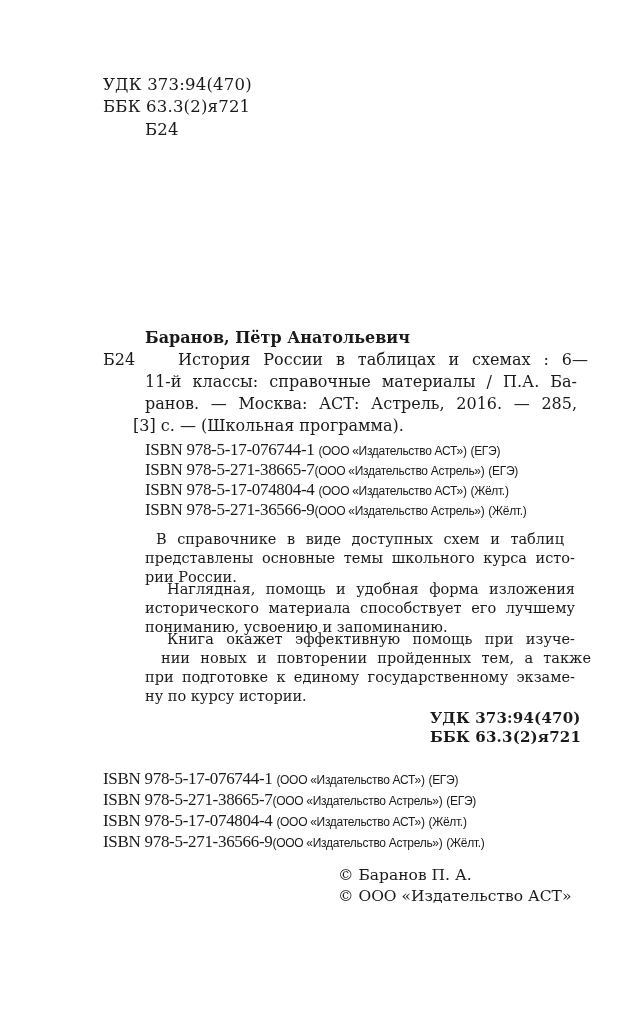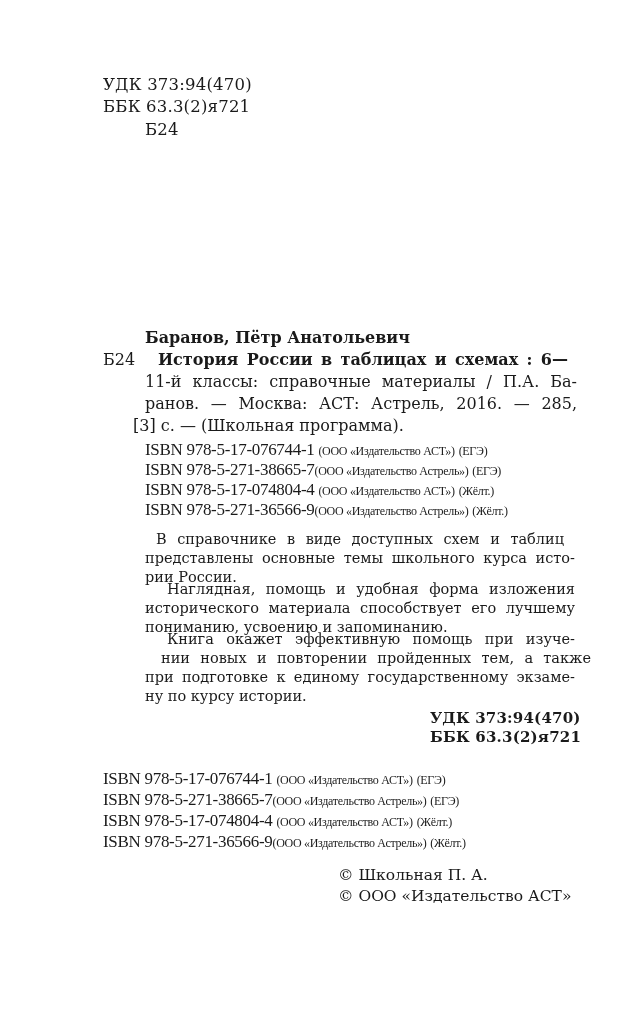--- a/index.html
+++ b/index.html
@@ -6,34 +6,34 @@
   body {
     width:644px; height:1034px; background:#ffffff; position:relative; overflow:hidden;
     font-family: "DejaVu Serif", "Liberation Serif", serif; color:#1a1a1a;
   }
   .abs { position:absolute; white-space:nowrap; }
   .hdr { font-size:16.5px; line-height:21px; letter-spacing:0.2px; }
   .bold { font-weight:bold;text-align:right; }
   .line { font-size:16px; line-height:21.5px; }
   .isbn { font-size:15px; line-height:19.5px; font-family:"Liberation Serif","DejaVu Serif",serif; letter-spacing:0.1px;}
   .isbn .num { font-size:17px; font-family:Liberation Serif, serif; letter-spacing:-0.3px;}
-  .isbn .pub { font-size:12px; font-family:Liberation Serif, serif; letter-spacing:-0.3px;}
+  .isbn .pub { font-size:12px; font-family:Liberation Sans, sans-serif; letter-spacing:-0.3px;}
   .para { font-size:14.5px; line-height:19px; text-align:justify; text-align-last:justify; white-space:nowrap; }
   .para.last { text-align-last:left; }
 </style>
 </head>
 <body>
 
 <div class="abs hdr" style="left:103px; top:74px;">УДК 373:94(470)</div>
 <div class="abs hdr" style="left:103px; top:96px;">ББК 63.3(2)я721</div>
 <div class="abs hdr" style="left:145px; top:119px;">Б24</div>
 
 <div class="abs line bold" style="left:145px; top:327px;">Баранов, Пётр Анатольевич</div>
 <div class="abs line" style="left:103px; top:349px;">Б24</div>
-<div class="abs line" style="left:158px; top:349px; width:410px; text-align:justify; text-align-last:justify;font-weight:bold;">История России в таблицах и схемах : 6—</div>
+<div class="abs line" style="left:178px; top:349px; width:410px; text-align:justify; text-align-last:justify;">История России в таблицах и схемах : 6—</div>
 <div class="abs line" style="left:145px; top:371px; width:432px; text-align:justify; text-align-last:justify;">11-й классы: справочные материалы / П.А. Ба-</div>
 <div class="abs line" style="left:145px; top:393px; width:432px; text-align:justify; text-align-last:justify;">ранов. — Москва: АСТ: Астрель, 2016. — 285,</div>
 <div class="abs line" style="left:133px; top:415px;">[3] с. — (Школьная программа).</div>
 
 <div class="abs isbn" style="left:145px; top:440px;">
   <span class="num">ISBN 978-5-17-076744-1</span>
   <span class="pub">(ООО «Издательство АСТ»)</span>
   <span class="pub">(ЕГЭ)</span>
 </div>
 <div class="abs isbn" style="left:145px; top:460px;">
@@ -76,14 +76,14 @@
 <div class="abs isbn" style="left:103px; top:811px;">
   <span class="num">ISBN 978-5-17-074804-4</span>
   <span class="pub">(ООО «Издательство АСТ»)</span>
   <span class="pub">(Жёлт.)</span>
 </div>
 <div class="abs isbn" style="left:103px; top:832px;">
   <span class="num">ISBN 978-5-271-36566-9</span><span class="pub">(ООО «Издательство Астрель»)</span>
   <span class="pub">(Жёлт.)</span>
 </div>
 
-<div class="abs line" style="left:338px; top:865px; font-size:15.5px;">© Школьная П. А.</div>
+<div class="abs line" style="left:338px; top:865px; font-size:15.5px;">© Баранов П. А.</div>
 <div class="abs line" style="left:338px; top:886px; font-size:15.5px;text-align:center;">© ООО «Издательство АСТ»</div>
 
 </body></html>

